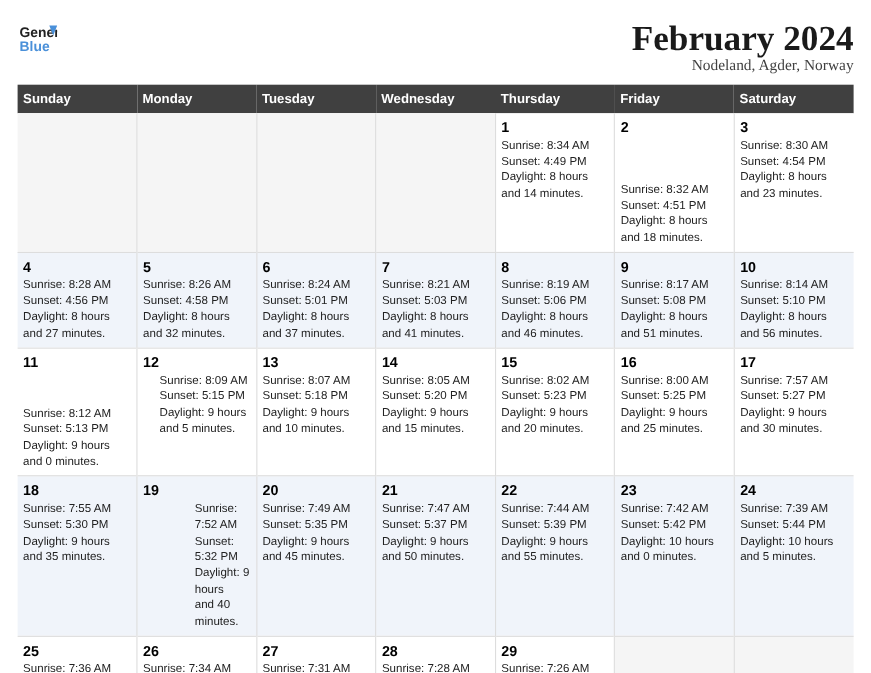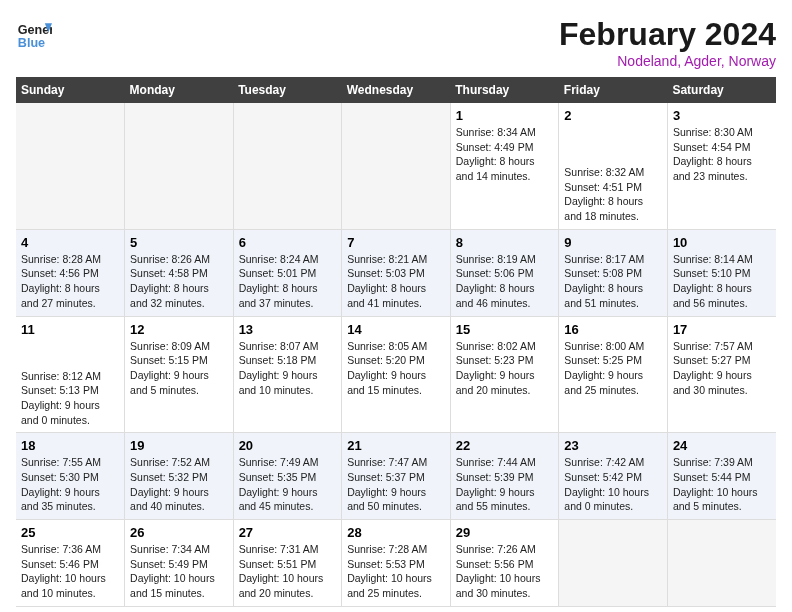--- a/index.html
+++ b/index.html
@@ -20,29 +20,30 @@
       display: flex;
       align-items: center;
       gap: 4px;
     }
     .logo-icon {
       width: 36px;
       height: 36px;
     }
     .title-area {
       text-align: right;
+      font-family: Liberation Serif, serif;
     }
     .month-title {
       font-size: 32px;
       font-weight: bold;
       color: #1a1a1a;
     }
     .subtitle {
       font-size: 14px;
-      color: #a21caf;
+      color: #404040;
     }
     table {
       width: 100%;
       border-collapse: collapse;
       font-size: 11px;
     }
     thead th {
       background-color: #404040;
       color: #fff;
       text-align: left;
@@ -193,21 +194,21 @@
       <tr>
         <td>
           <span class="day-num">11</span>
           <div class="day-info" style="white-space: pre-line; margin-top: 32px;">Sunrise: 8:12 AM
 Sunset: 5:13 PM
 Daylight: 9 hours
 and 0 minutes.</div>
         </td>
         <td>
           <span class="day-num">12</span>
-          <div class="day-info" style="white-space: pre-line;">Sunrise: 8:09 AM
+          <div class="day-info" style="white-space: pre-line; margin-left: 15px;">Sunrise: 8:09 AM
 Sunset: 5:15 PM
 Daylight: 9 hours
 and 5 minutes.</div>
         </td>
         <td>
           <span class="day-num">13</span>
           <div class="day-info" style="white-space: pre-line;">Sunrise: 8:07 AM
 Sunset: 5:18 PM
 Daylight: 9 hours
 and 10 minutes.</div>
@@ -244,21 +245,21 @@
       <tr>
         <td>
           <span class="day-num">18</span>
           <div class="day-info" style="white-space: pre-line;">Sunrise: 7:55 AM
 Sunset: 5:30 PM
 Daylight: 9 hours
 and 35 minutes.</div>
         </td>
         <td>
           <span class="day-num">19</span>
-          <div class="day-info" style="white-space: pre-line;">Sunrise: 7:52 AM
+          <div class="day-info" style="white-space: pre-line; margin-left: 47px;">Sunrise: 7:52 AM
 Sunset: 5:32 PM
 Daylight: 9 hours
 and 40 minutes.</div>
         </td>
         <td>
           <span class="day-num">20</span>
           <div class="day-info" style="white-space: pre-line;">Sunrise: 7:49 AM
 Sunset: 5:35 PM
 Daylight: 9 hours
 and 45 minutes.</div>

